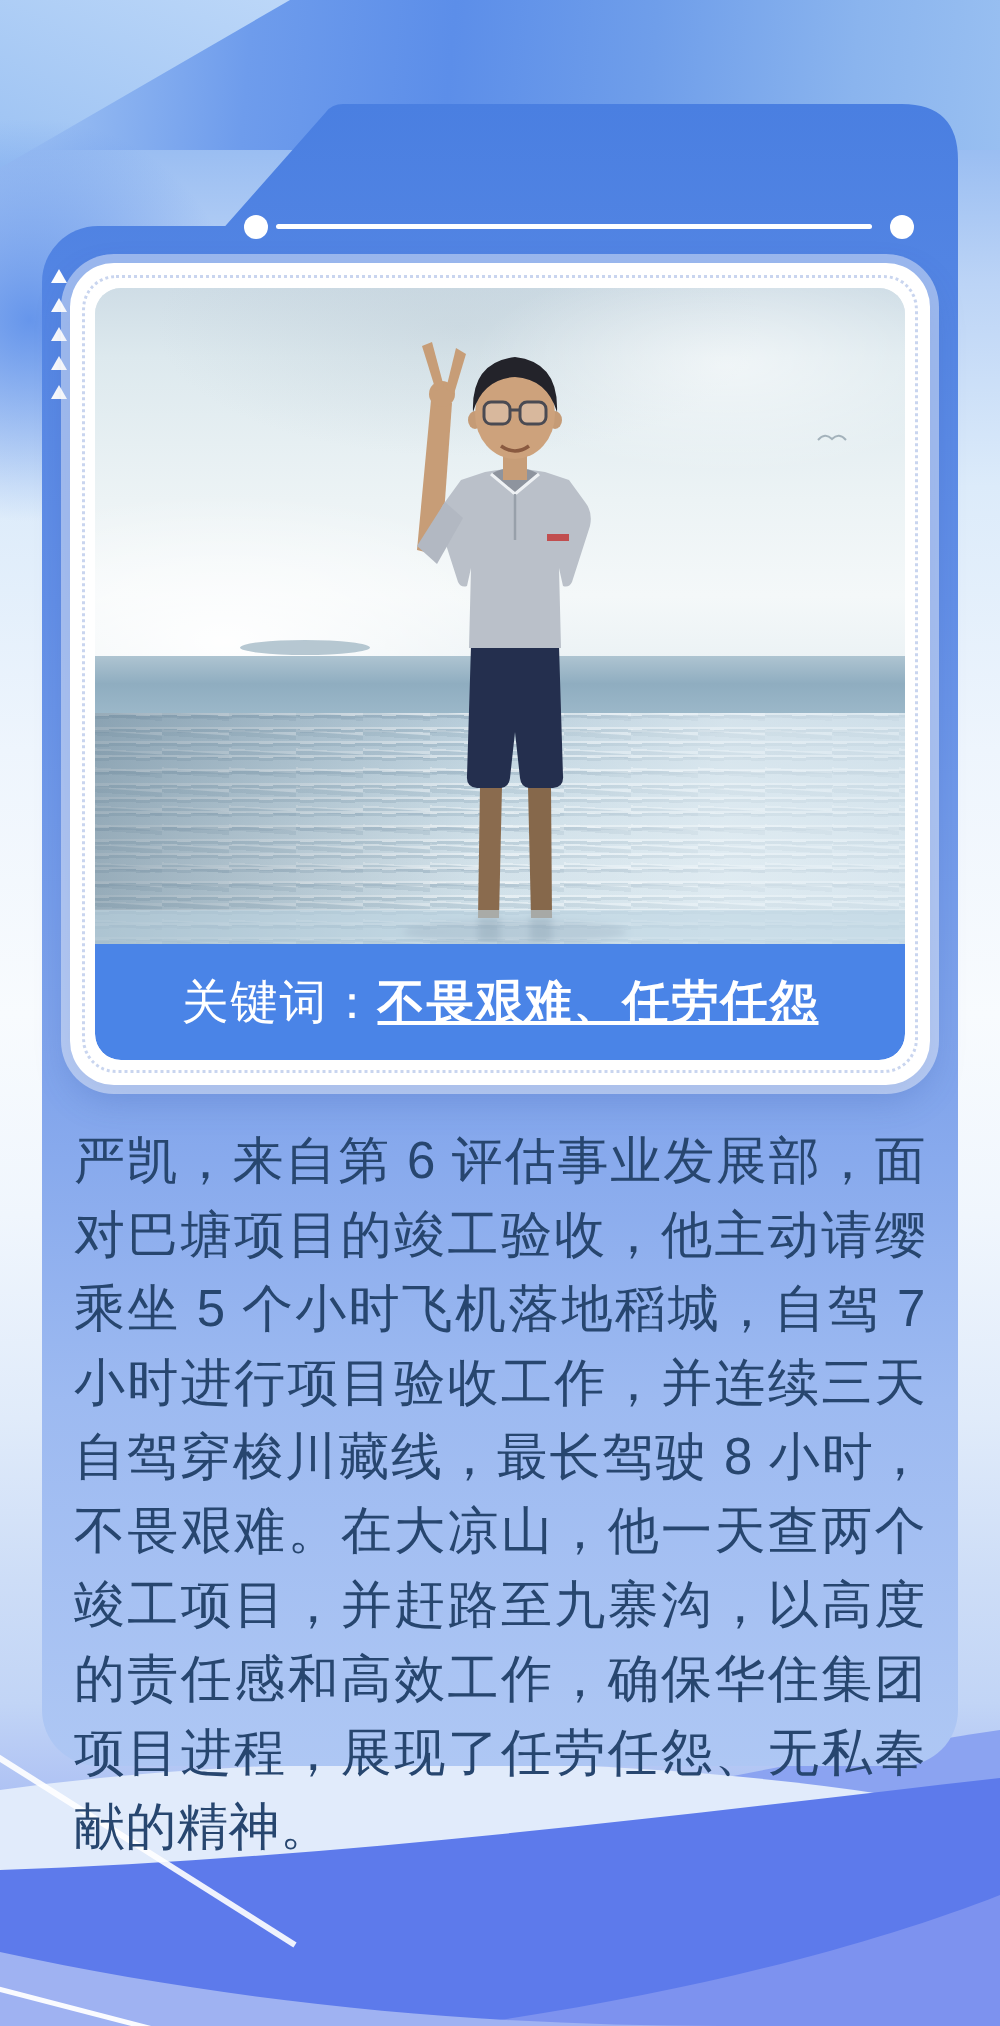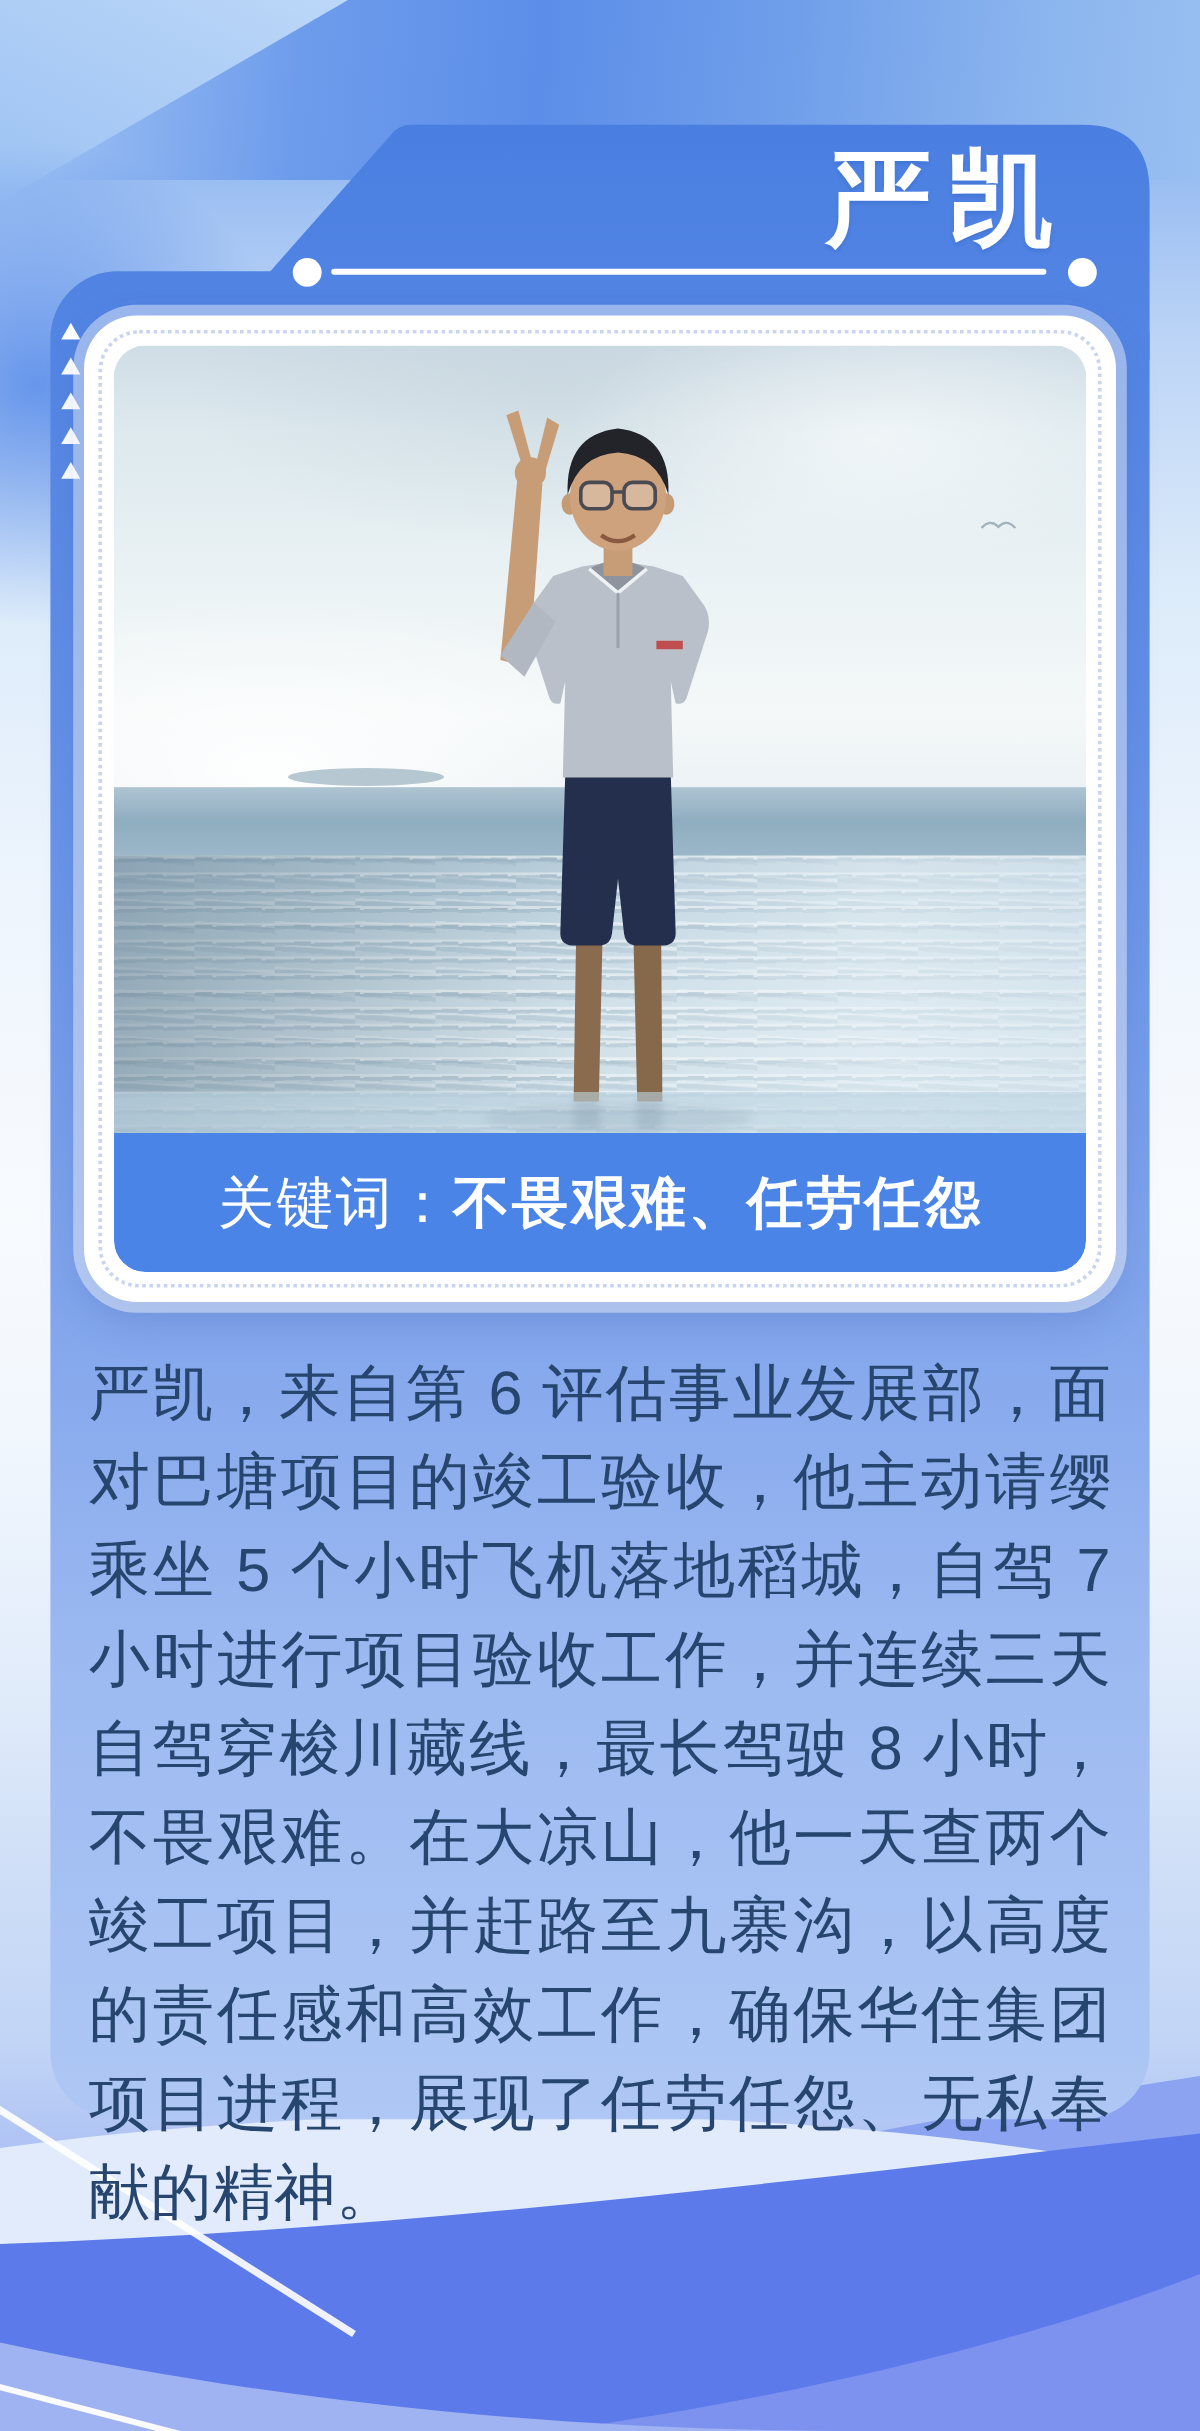--- a/index.html
+++ b/index.html
@@ -47,21 +47,21 @@
   .shore .ripples{position:absolute;inset:0;opacity:.75;
          background-image:repeating-linear-gradient(178deg,rgba(255,255,255,.6) 0 3px,rgba(124,152,171,.33) 3px 6px,rgba(255,255,255,0) 6px 16px),
                           repeating-linear-gradient(184deg,rgba(255,255,255,.5) 0 3px,rgba(124,152,171,.25) 4px 8px,rgba(255,255,255,0) 8px 21px);
          background-size:41px 14px,67px 19px;}
   .shore .tone{position:absolute;inset:0;
          background:linear-gradient(90deg,rgba(92,119,138,.5) 0%,rgba(92,119,138,.18) 30%,rgba(255,255,255,0) 48%,rgba(234,243,248,.55) 78%,rgba(221,234,242,.6) 100%);}
   .person-svg{position:absolute;left:0;top:0;z-index:3;}
   .bird-svg{position:absolute;right:58px;top:143px;z-index:2;opacity:.8;}
   .caption{height:116px;background:#4a84e7;border-radius:0 0 26px 26px;display:flex;align-items:center;
            justify-content:center;color:#ffffff;font-size:47px;letter-spacing:2px;white-space:nowrap;}
-  .caption .kw{font-weight:bold;}
+  .caption .kw{font-weight:bold;text-decoration:underline;}
   
   .body-text{position:absolute;left:74px;top:1124px;width:852px;font-size:51px;line-height:74px;
              color:#27466f;text-align:justify;letter-spacing:.5px;}
 </style>
 </head>
 <body>
 
 <div class="stage">
 
   <div class="bg-top"></div>
@@ -94,21 +94,20 @@
     <rect x="42" y="226" width="916" height="1540" rx="56" fill="url(#gpanel)"></rect>
     <g fill="#ffffff">
       <polygon points="51,283 59,269 67,283"></polygon>
       <polygon points="51,312 59,298 67,312"></polygon>
       <polygon points="51,341 59,327 67,341"></polygon>
       <polygon points="51,370 59,356 67,370"></polygon>
       <polygon points="51,399 59,385 67,399"></polygon>
     </g>
   </svg>
 
-  <div class="title">严凯</div>
   <div class="rule"></div>
   <div class="rule-dot left"></div>
   <div class="rule-dot right"></div>
 
   <div class="photo-card">
     <div class="card-inner">
       <div class="photo">
         <div class="sky"></div>
         <div class="sea"></div>
         <div class="island"></div>

